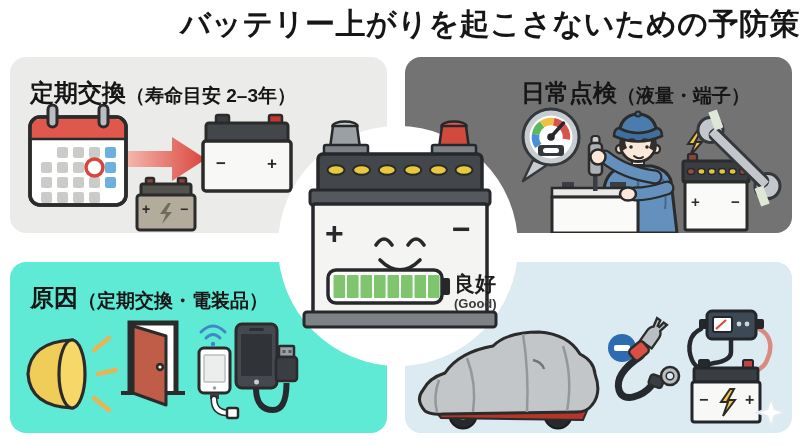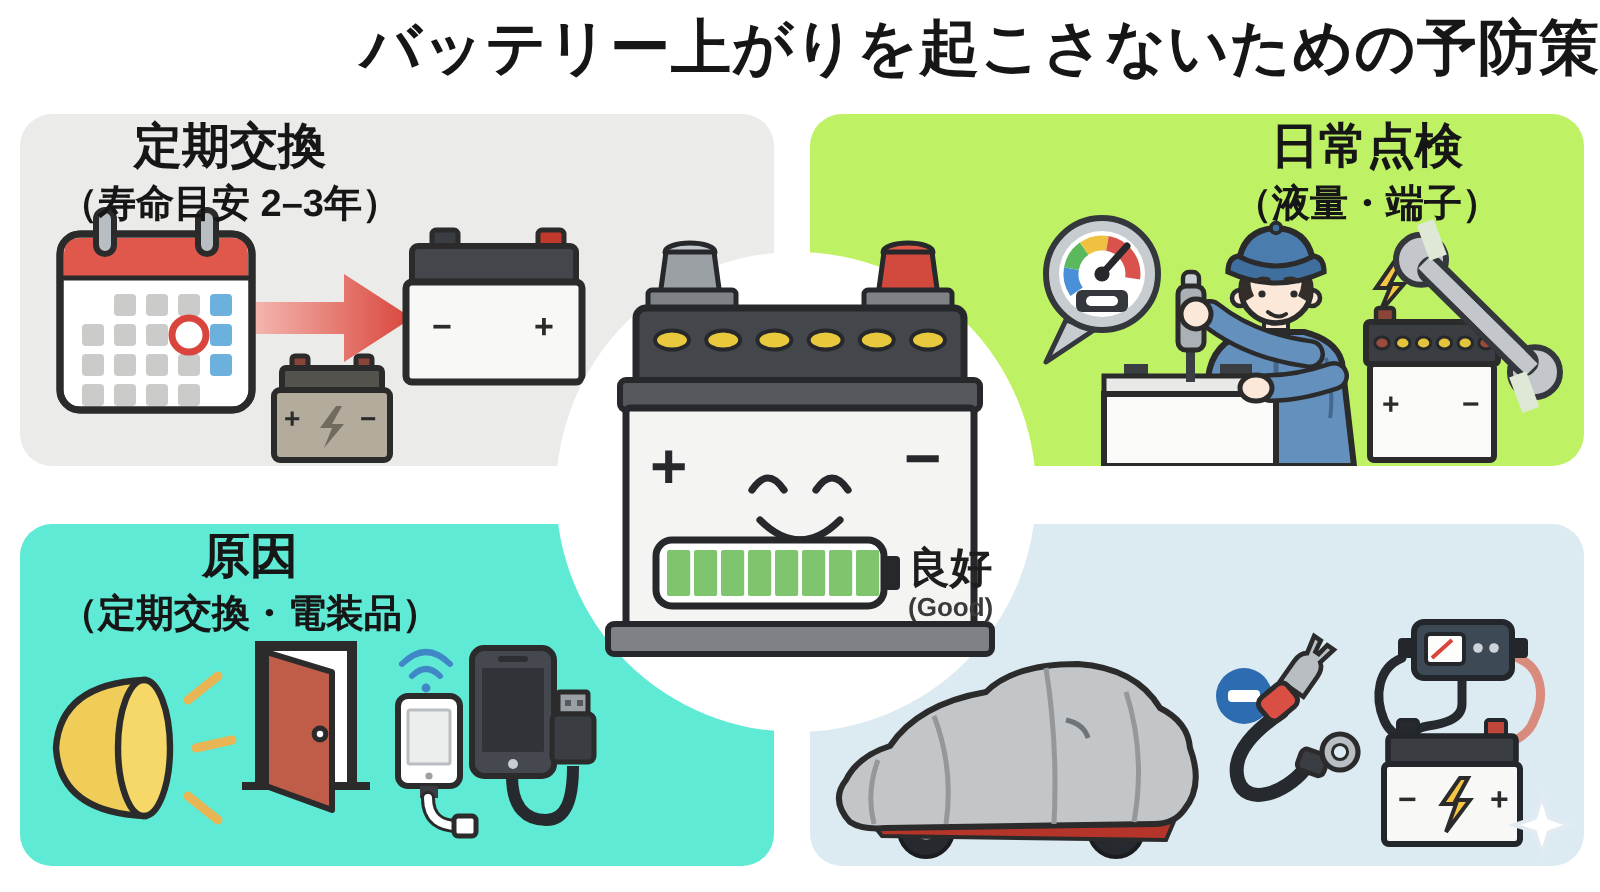--- a/index.html
+++ b/index.html
@@ -3,24 +3,24 @@
 <meta charset="utf-8">
 <style>
   html,body{margin:0;padding:0;background:#fff;}
   .stage{position:relative;width:800px;height:446px;background:#ffffff;overflow:hidden;
          font-family:"Liberation Sans","DejaVu Sans",sans-serif;color:#181818;}
   .title{position:absolute;left:0;top:4px;width:800px;text-align:right;margin:0;
          font-size:30px;font-weight:900;letter-spacing:0.5px;color:#161616;}
   .panel{position:absolute;border-radius:16px;}
   .panel svg{position:absolute;left:0;top:0;}
   .p1{left:10px;top:57px;width:377px;height:176px;background:#ebebe9;}
-  .p2{left:405px;top:57px;width:387px;height:176px;background:#bef264;}
+  .p2{left:405px;top:57px;width:387px;height:176px;background:#737373;}
   .p3{left:10px;top:262px;width:377px;height:171px;background:#5eead4;}
   .p4{left:405px;top:262px;width:387px;height:171px;background:#dceaf2;}
-  .heading{position:absolute;top:0;display:flex;align-items:center;white-space:nowrap;z-index:5;flex-direction:column;}
+  .heading{position:absolute;top:20px;display:flex;align-items:flex-end;white-space:nowrap;z-index:5;}
   .p1 .heading,.p3 .heading{left:20px;}
   .p2 .heading{right:42px;}
   .p4 .heading{right:20px;}
   .h-main{font-size:24px;font-weight:900;color:#161616;}
   .h-note{font-size:19px;font-weight:700;color:#161616;}
   .center-circle{position:absolute;left:278px;top:126px;width:240px;height:240px;
                  border-radius:50%;background:#ffffff;z-index:2;}
   .center-svg{position:absolute;left:270px;top:108px;z-index:3;}
   svg text{font-family:"Liberation Sans","DejaVu Sans",sans-serif;}
 </style>

